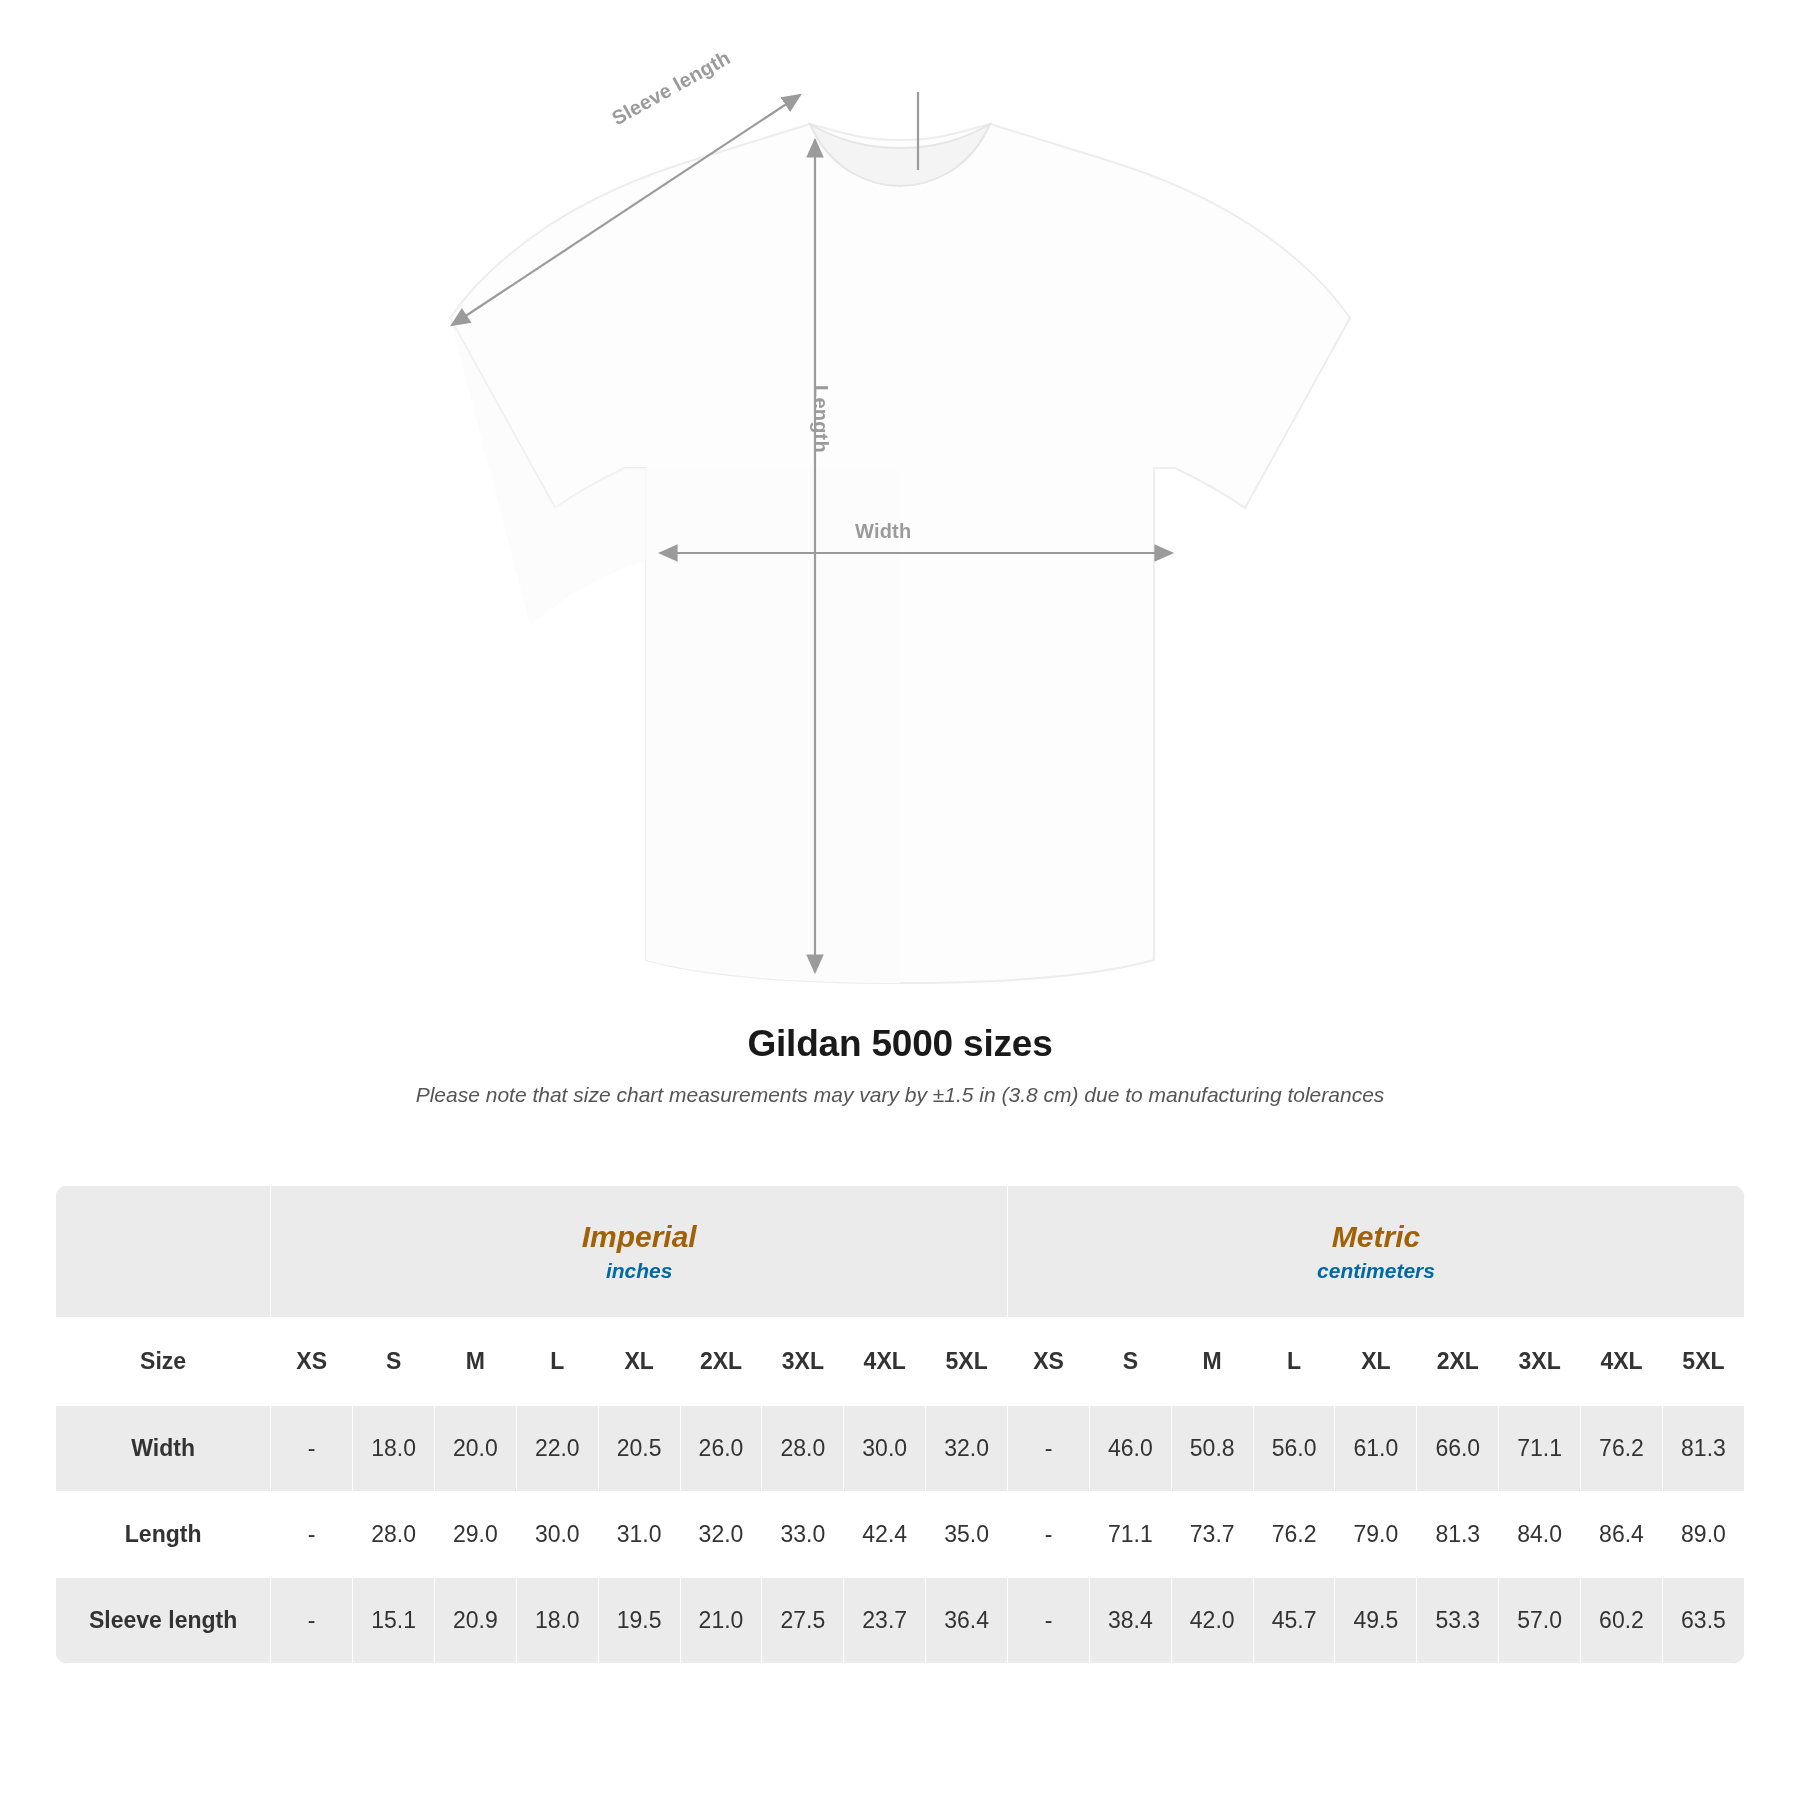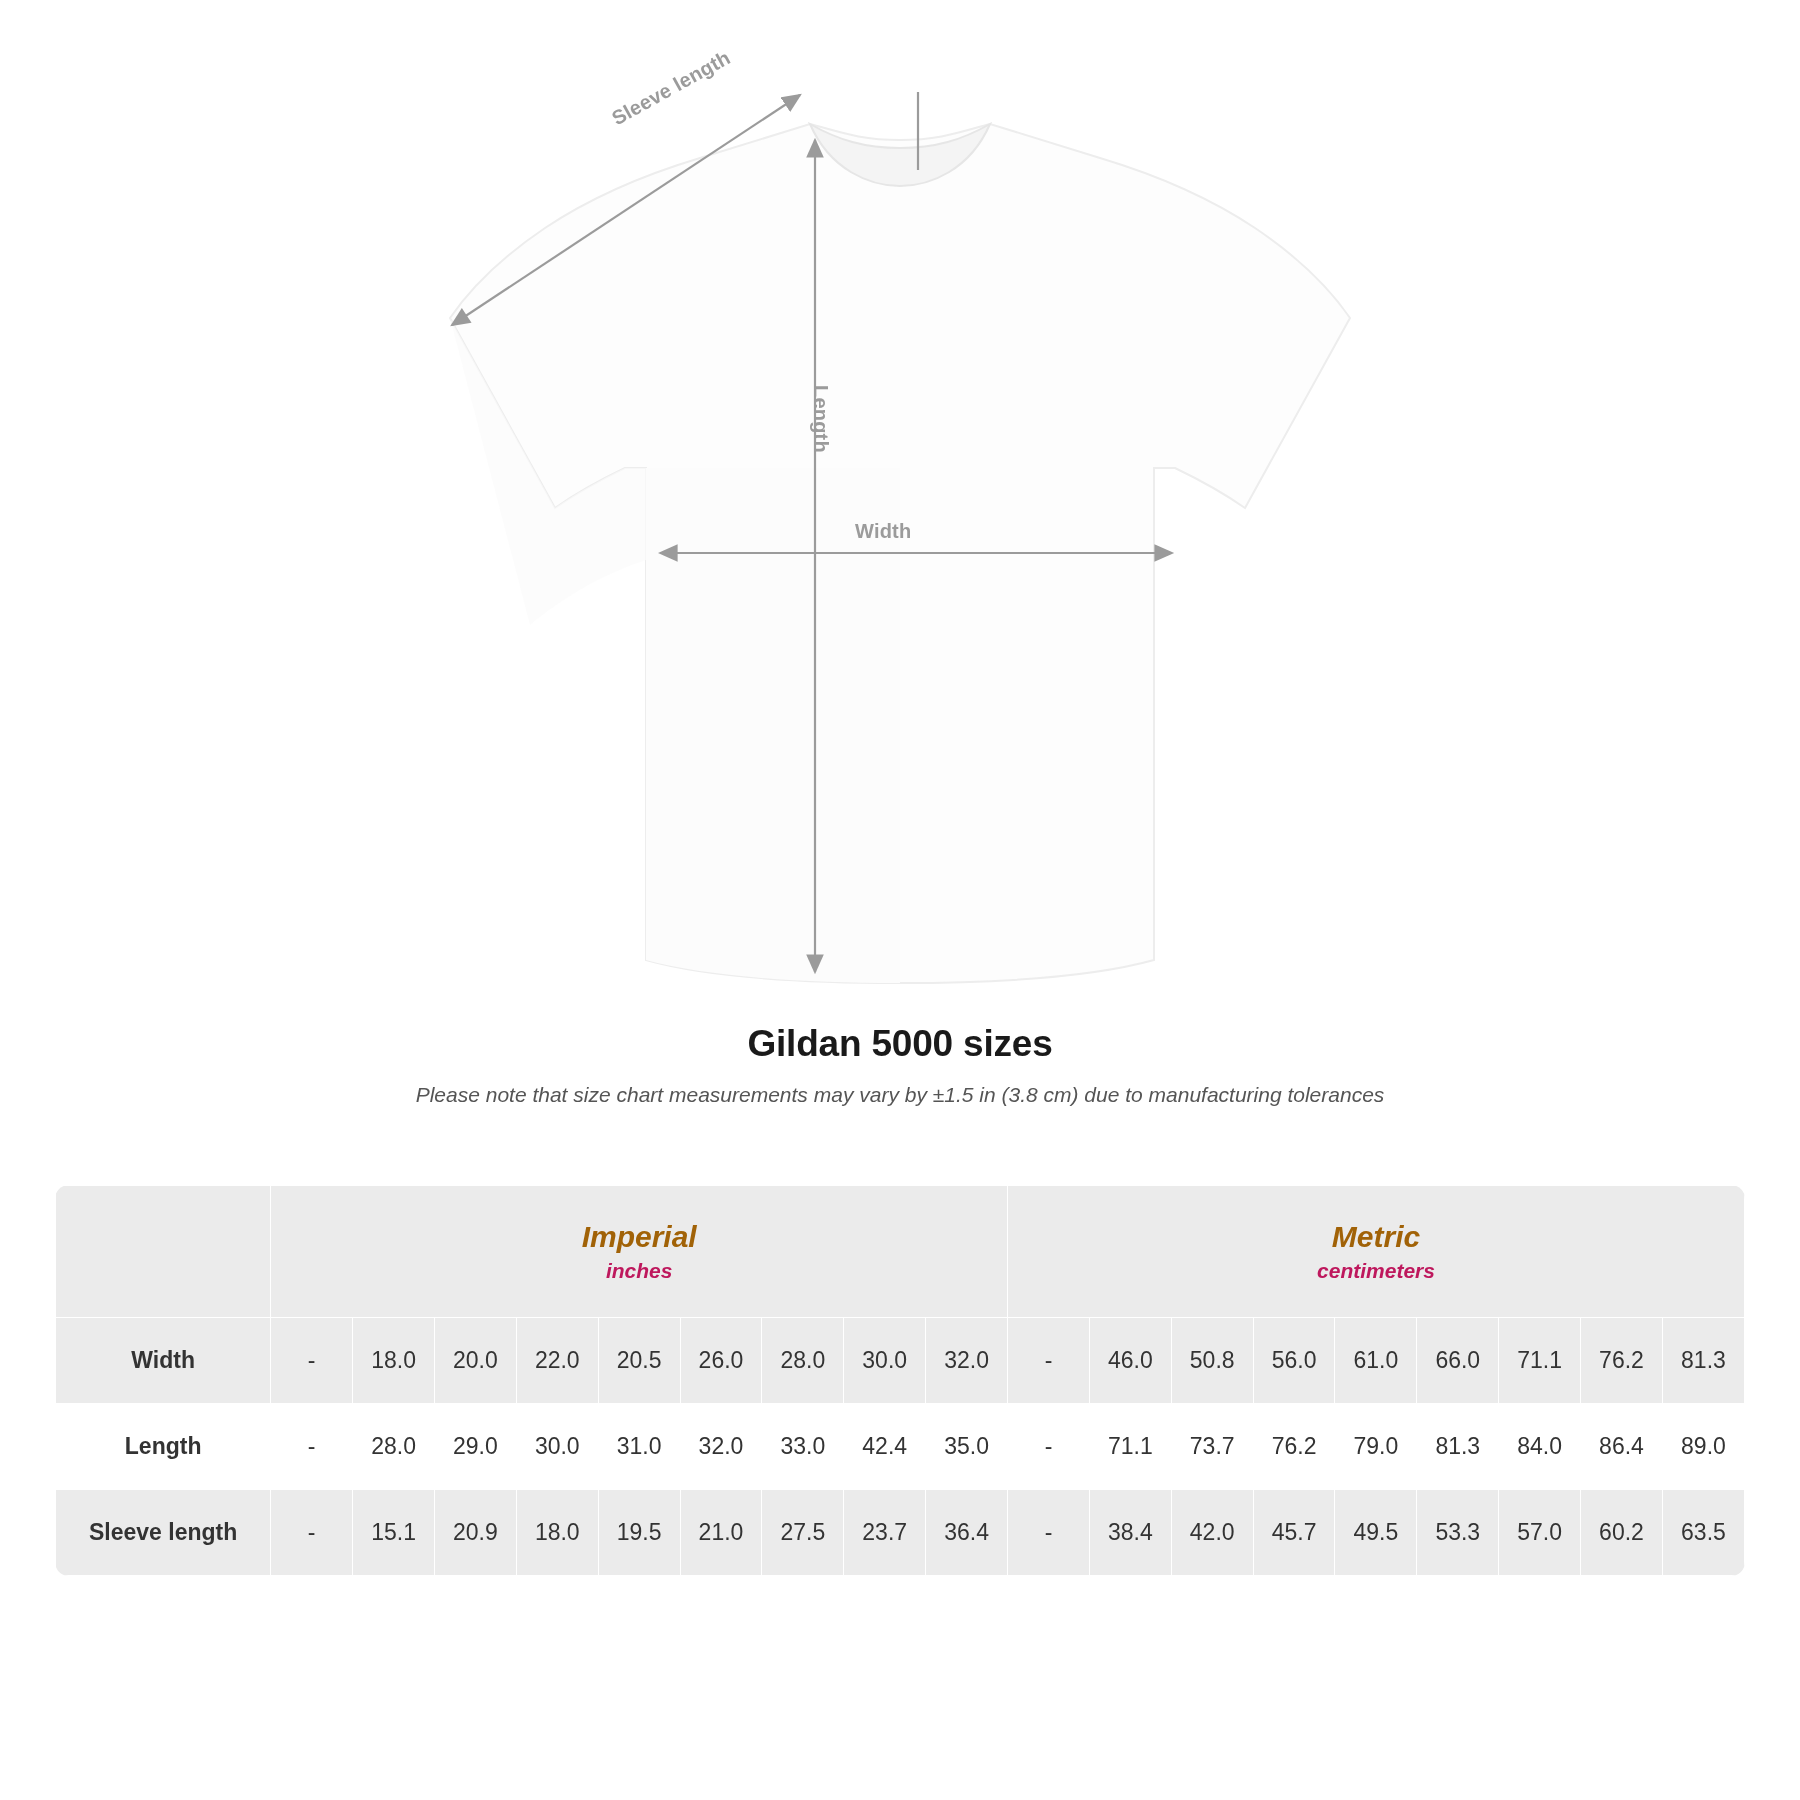--- a/index.html
+++ b/index.html
@@ -109,21 +109,21 @@
   .unit-name {
     font-size: 30px;
     font-weight: bold;
     font-style: italic;
     color: #a16207;
     line-height: 1.15;
   }
   .unit-sub {
     font-size: 21px;
     font-style: italic;
-    color: #be185d;
+    color: #0369a1;
     padding-top: 4px;
   }
   .unit-spacer { background: #ebebeb; }
 
   
   .size-row th {
     background: #ffffff;
     height: 88px;
     font-size: 24px;
     font-weight: bold;
@@ -231,20 +231,41 @@
           <th colspan="9">
             <div class="unit-name">Imperial</div>
             <div class="unit-sub">inches</div>
           </th>
           <th colspan="9">
             <div class="unit-name">Metric</div>
             <div class="unit-sub">centimeters</div>
           </th>
         </tr>
 
+        <tr class="size-row">
+          <th class="rowhead">Size</th>
+          <th>XS</th>
+          <th>S</th>
+          <th>M</th>
+          <th>L</th>
+          <th>XL</th>
+          <th>2XL</th>
+          <th>3XL</th>
+          <th>4XL</th>
+          <th>5XL</th>
+          <th>XS</th>
+          <th>S</th>
+          <th>M</th>
+          <th>L</th>
+          <th>XL</th>
+          <th>2XL</th>
+          <th>3XL</th>
+          <th>4XL</th>
+          <th>5XL</th>
+        </tr>
 
         <tr class="data-row alt">
           <td class="rowhead">Width</td>
           <td class="val">-</td>
           <td class="val">18.0</td>
           <td class="val">20.0</td>
           <td class="val">22.0</td>
           <td class="val">20.5</td>
           <td class="val">26.0</td>
           <td class="val">28.0</td>

